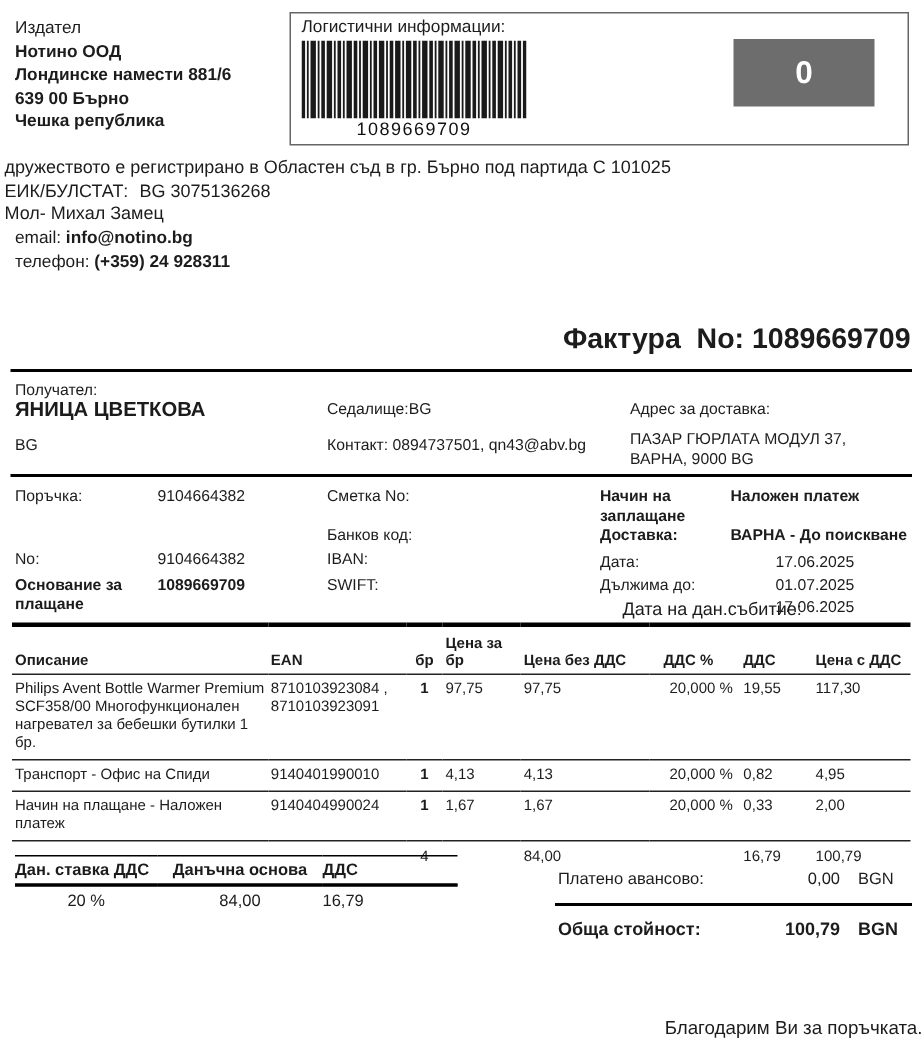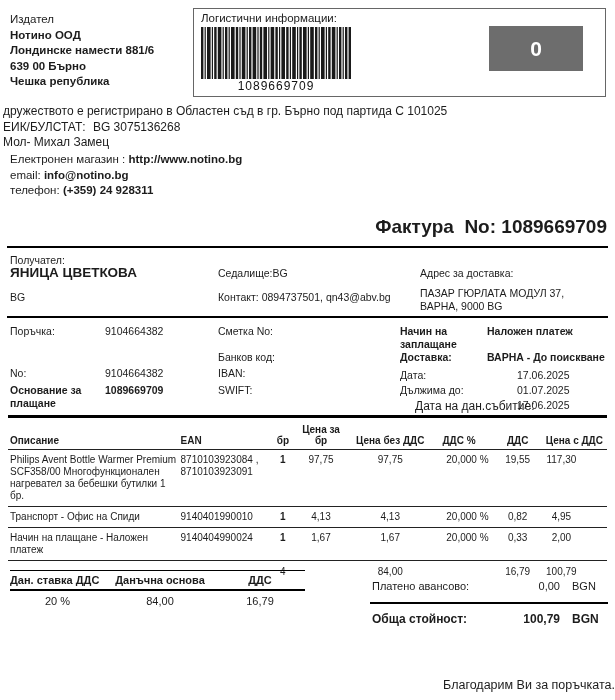--- a/index.html
+++ b/index.html
@@ -64,21 +64,21 @@
 
   
   .items{position:absolute;left:8px;top:415px;width:599px;border-collapse:collapse;table-layout:fixed;
          border-top:3px solid #000;font-size:10px;}
   .items th{font-weight:bold;border-bottom:1px solid #222;padding:6px 2px 3px 2px;vertical-align:bottom;}
   .items td{padding:4px 2px;vertical-align:top;border-bottom:1px solid #222;line-height:12px;}
   .items tr.lastrow td{border-bottom:2px solid #000;}
   .items tr.totals td{border-bottom:none;padding-top:5px;}
   .al{text-align:left;}
   .ac{text-align:center;}
-  .ar{text-align:center;}
+  .ar{text-align:left;}
   .rate-h{text-align:left;padding-left:9px !important;}
   .rate-v{text-align:right;padding-right:5px !important;}
   .gross-v{padding-right:28px !important;}
   .ean-cell{white-space:pre-line;}
 
   
   .taxtbl{position:absolute;left:10px;top:570px;width:295px;border-collapse:collapse;table-layout:fixed;font-size:11px;}
   .taxtbl th{font-weight:bold;border-top:1px solid #000;border-bottom:2px solid #000;padding:3px 0;}
   .taxtbl td{padding:4px 0;}
 
@@ -167,24 +167,20 @@
     <div>дружеството е регистрирано в Областен съд в гр. Бърно под партида С 101025</div>
     <div>
       <span>ЕИК/БУЛСТАТ:</span>
       <span class="sp">BG 3075136268</span>
     </div>
     <div>Мол- Михал Замец</div>
   </div>
 
   <div class="abs contact">
     <div>
-      <span>Електронен магазин :</span>
-      <span class="b">http://www.notino.bg</span>
-    </div>
-    <div>
       <span>email:</span>
       <span class="b">info@notino.bg</span>
     </div>
     <div>
       <span>телефон:</span>
       <span class="b">(+359) 24 928311</span>
     </div>
   </div>
 
   <div class="abs inv-title">Фактура  No: 1089669709</div>

